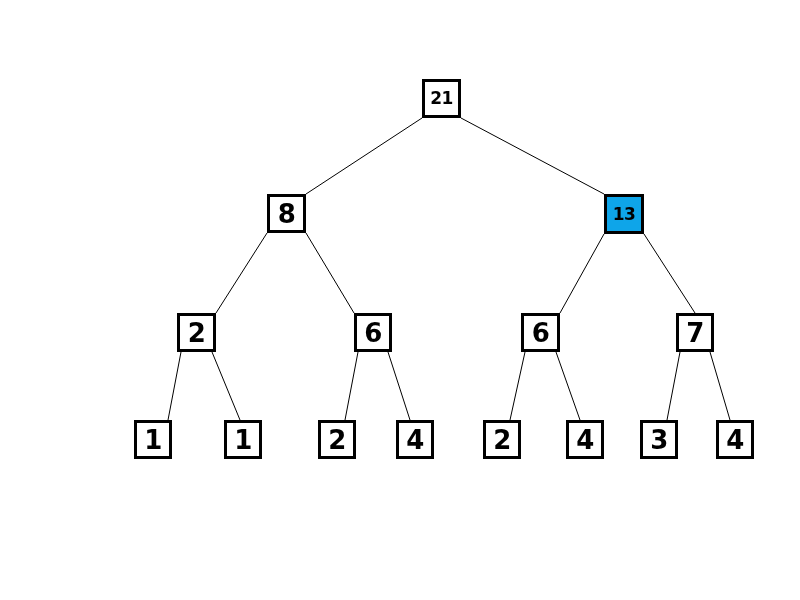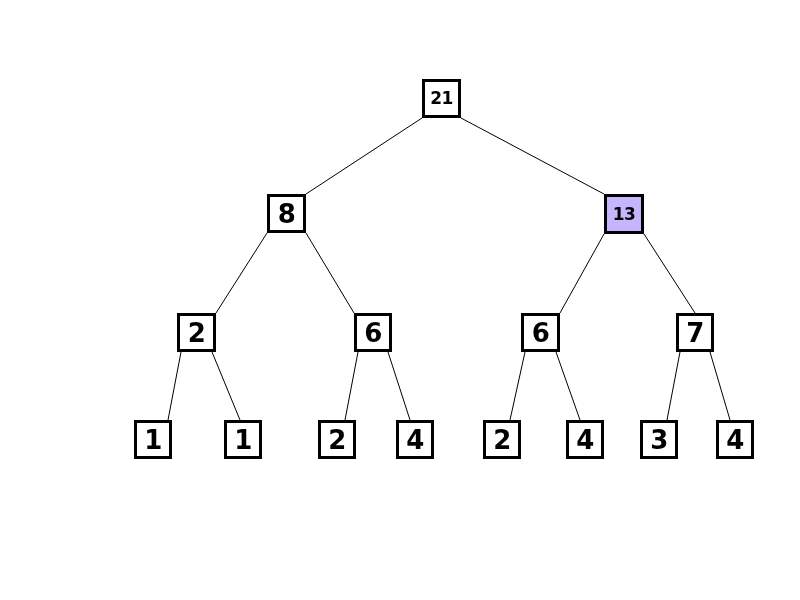--- a/index.html
+++ b/index.html
@@ -77,21 +77,21 @@
       <line x1="710" y1="352" x2="730" y2="420" stroke="#000000" stroke-width="1"></line>
     </svg>
 
   <div id="node-layer">
       <div class="node size-wide" style="left: 422px; top: 79px; width: 39px; height: 39px; border-color: rgb(0, 0, 0); background: rgb(255, 255, 255);">
         <span class="node-value">21</span>
       </div>
       <div class="node size-normal" style="left: 267px; top: 194px; width: 39px; height: 39px; border-color: rgb(0, 0, 0); background: rgb(255, 255, 255);">
         <span class="node-value">8</span>
       </div>
-      <div class="node size-wide" style="left: 604px; top: 194px; width: 40px; height: 40px; border-color: rgb(0, 0, 0); background: #c4b5fd;">
+      <div class="node size-wide" style="left: 604px; top: 194px; width: 40px; height: 40px; border-color: rgb(0, 0, 0); background: #0ea5e9;">
         <span class="node-value">13</span>
       </div>
       <div class="node size-normal" style="left: 177px; top: 313px; width: 39px; height: 39px; border-color: rgb(0, 0, 0); background: rgb(255, 255, 255);">
         <span class="node-value">2</span>
       </div>
       <div class="node size-normal" style="left: 354px; top: 313px; width: 38px; height: 39px; border-color: rgb(0, 0, 0); background: rgb(255, 255, 255);">
         <span class="node-value">6</span>
       </div>
       <div class="node size-normal" style="left: 521px; top: 313px; width: 39px; height: 39px; border-color: rgb(0, 0, 0); background: rgb(255, 255, 255);">
         <span class="node-value">6</span>

